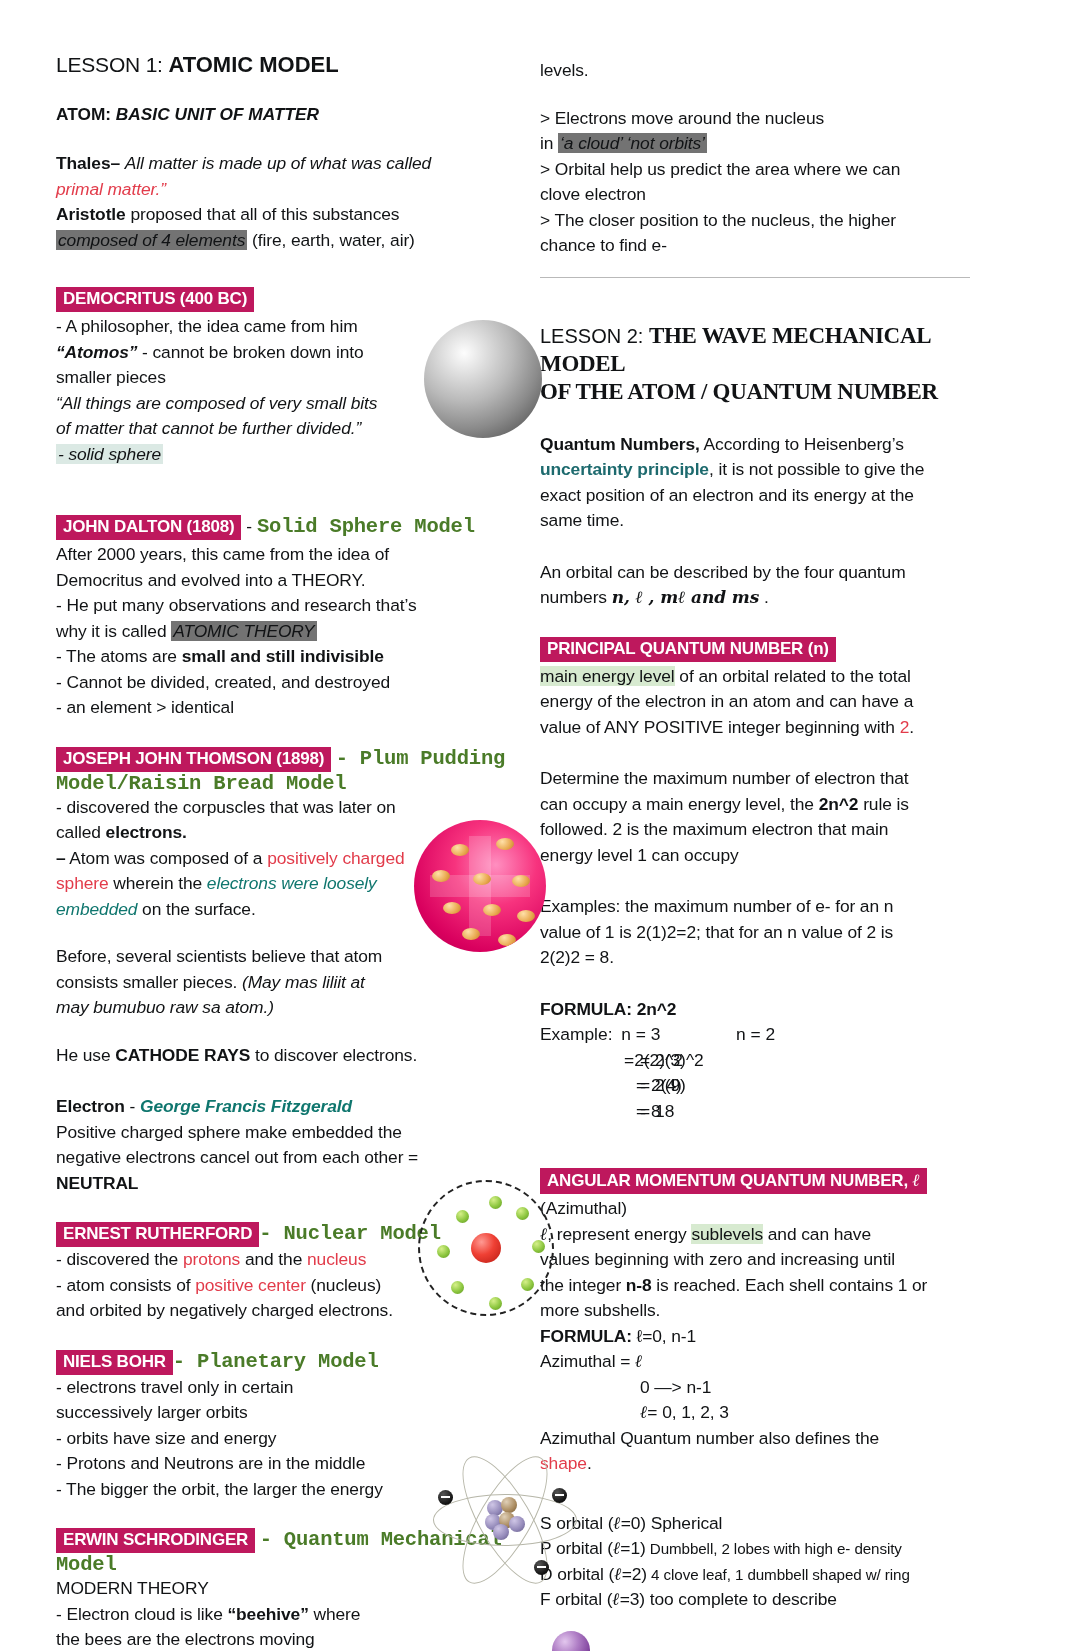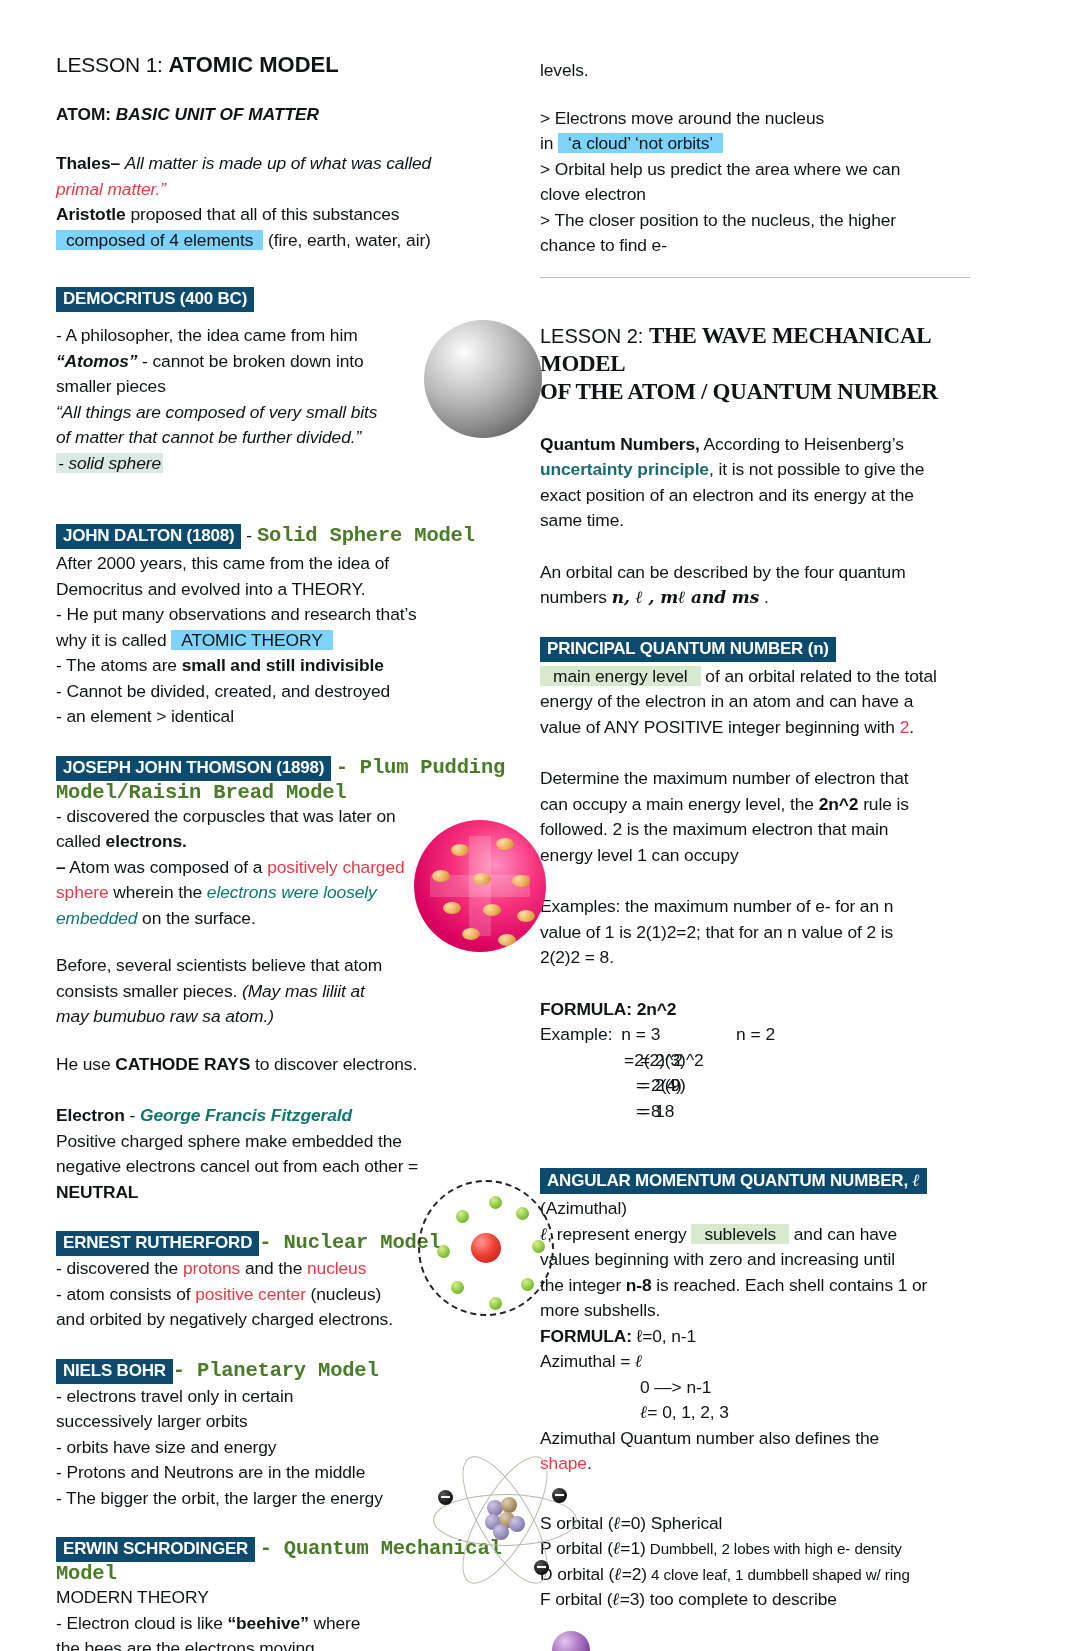--- a/index.html
+++ b/index.html
@@ -27,28 +27,28 @@
   .green { color:#0f766e;font-style:italic; }
   .teal  { color:#1d6a6e; }
   .gap10 { height:10px; }
   .gap14 { height:14px; }
   .gap18 { height:18px; }
   .gap22 { height:22px; }
   .gap26 { height:26px; }
   .gap34 { height:34px; }
 
   
-  .hl-blue  { background:#7dd3fc; padding:0 10px; }
+  .hl-blue  { background:#737373; padding:0 2px;font-style:italic; }
   .hl-mint  { background:#dbe9e4; padding:0 2px; }
-  .hl-lgreen{ background:#d7ead0; padding:0 13px; }
+  .hl-lgreen{ background:#d7ead0; padding:0 0; }
 
   
   .badge {
     display:inline-block;
-    background:#0c4a6e;
+    background:#be185d;
     color:#ffffff;
     font-weight:bold;
     font-size:17px;
     letter-spacing:-0.2px;
     padding:2px 7px 3px 7px;
     line-height:20px;
     vertical-align:baseline;
   }
   .modelname {
     font-family:Liberation Mono, monospace;
@@ -185,21 +185,21 @@
       <span class="b">Aristotle</span>
       <span>proposed that all of this substances</span><br>
       <span class="hl-blue">composed of 4 elements</span>
       <span>(fire, earth, water, air)</span>
     </div>
 
     <div class="gap34"></div>
 
     <div>
       <span class="badge">DEMOCRITUS (400 BC)</span>
-      <div class="t" style="margin-top:11px;">
+      <div class="t" style="margin-top:2px;">
         <span>- A philosopher, the idea came from him</span><br>
         <span class="bi">“Atomos”</span>
         <span>- cannot be broken down into</span><br>
         <span>smaller pieces</span><br>
         <span class="i">“All things are composed of very small bits</span><br>
         <span class="i">of matter that cannot be further divided.”</span><br>
         <span class="i hl-mint">- solid sphere</span>
       </div>
     </div>
 

